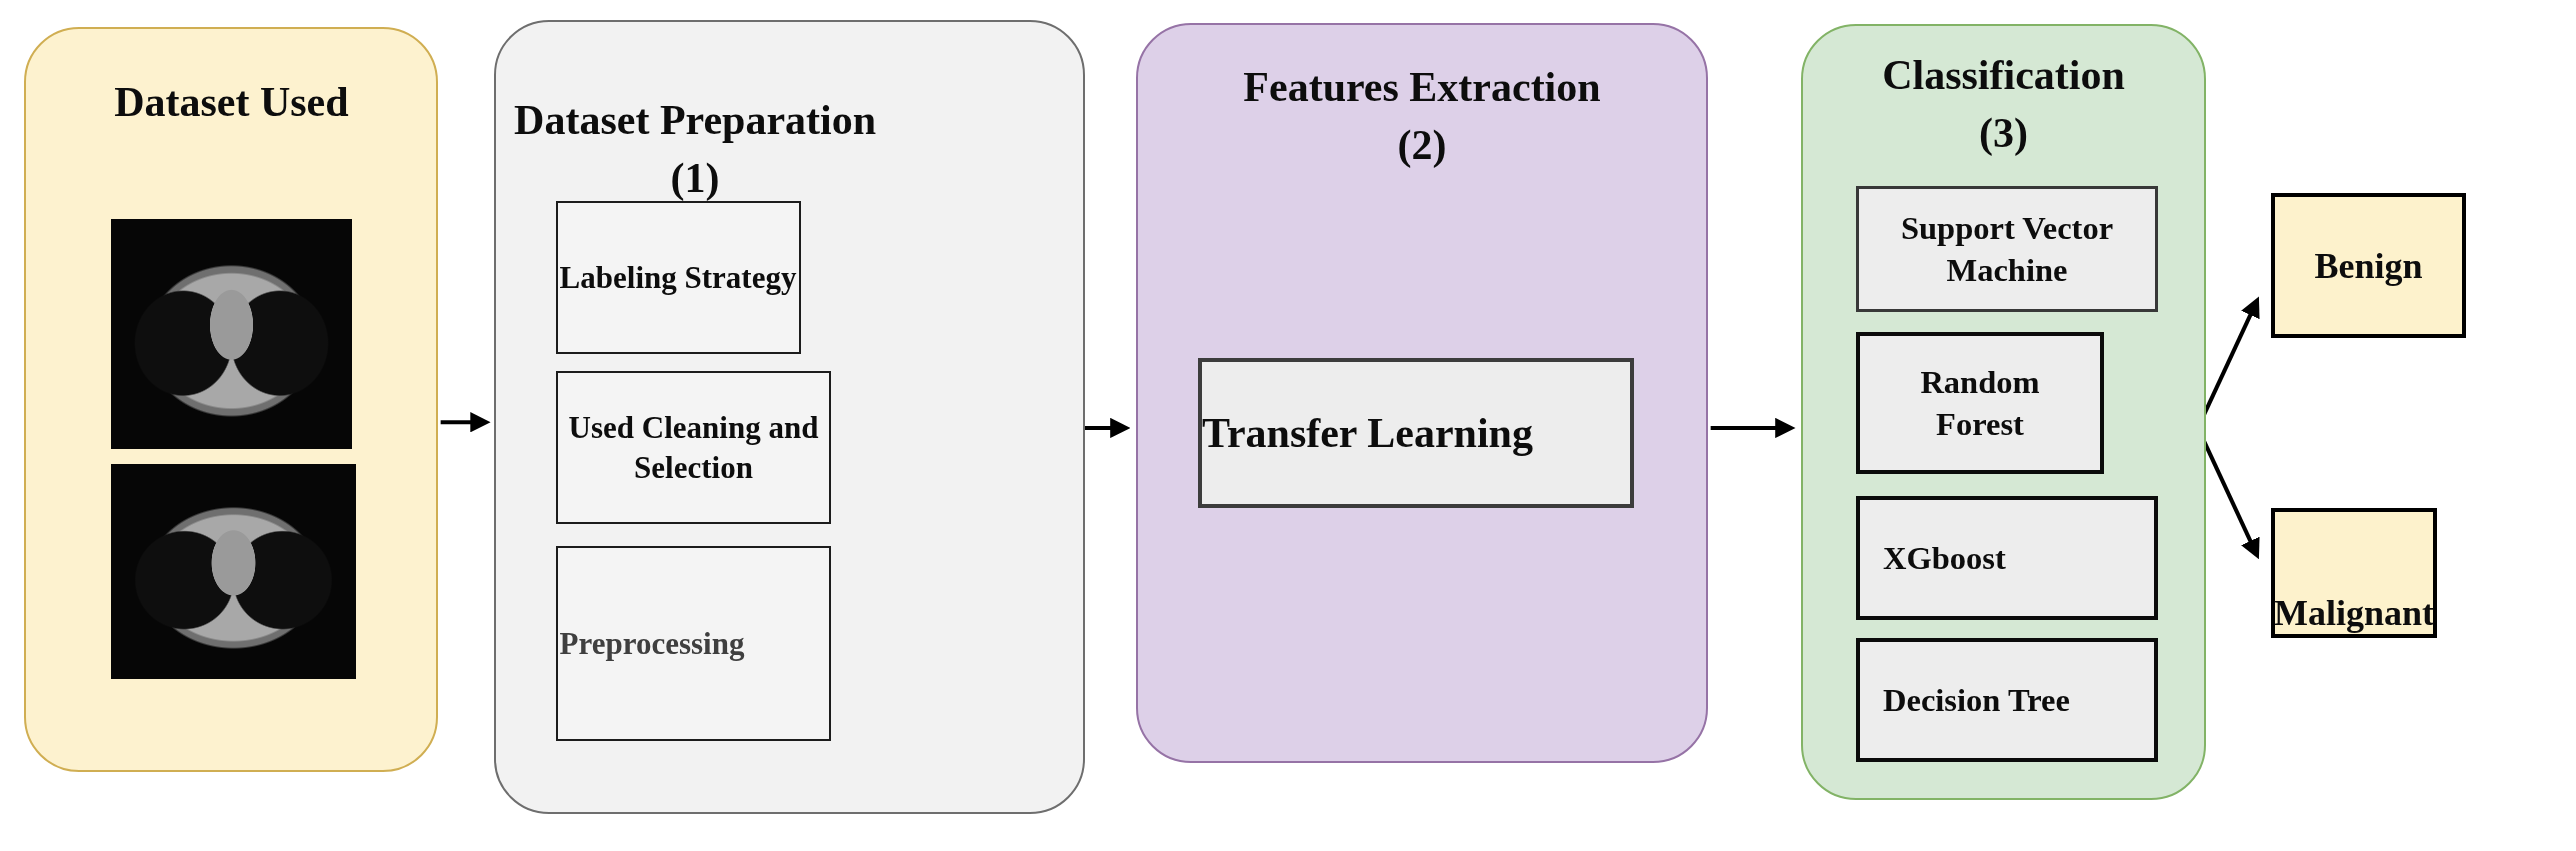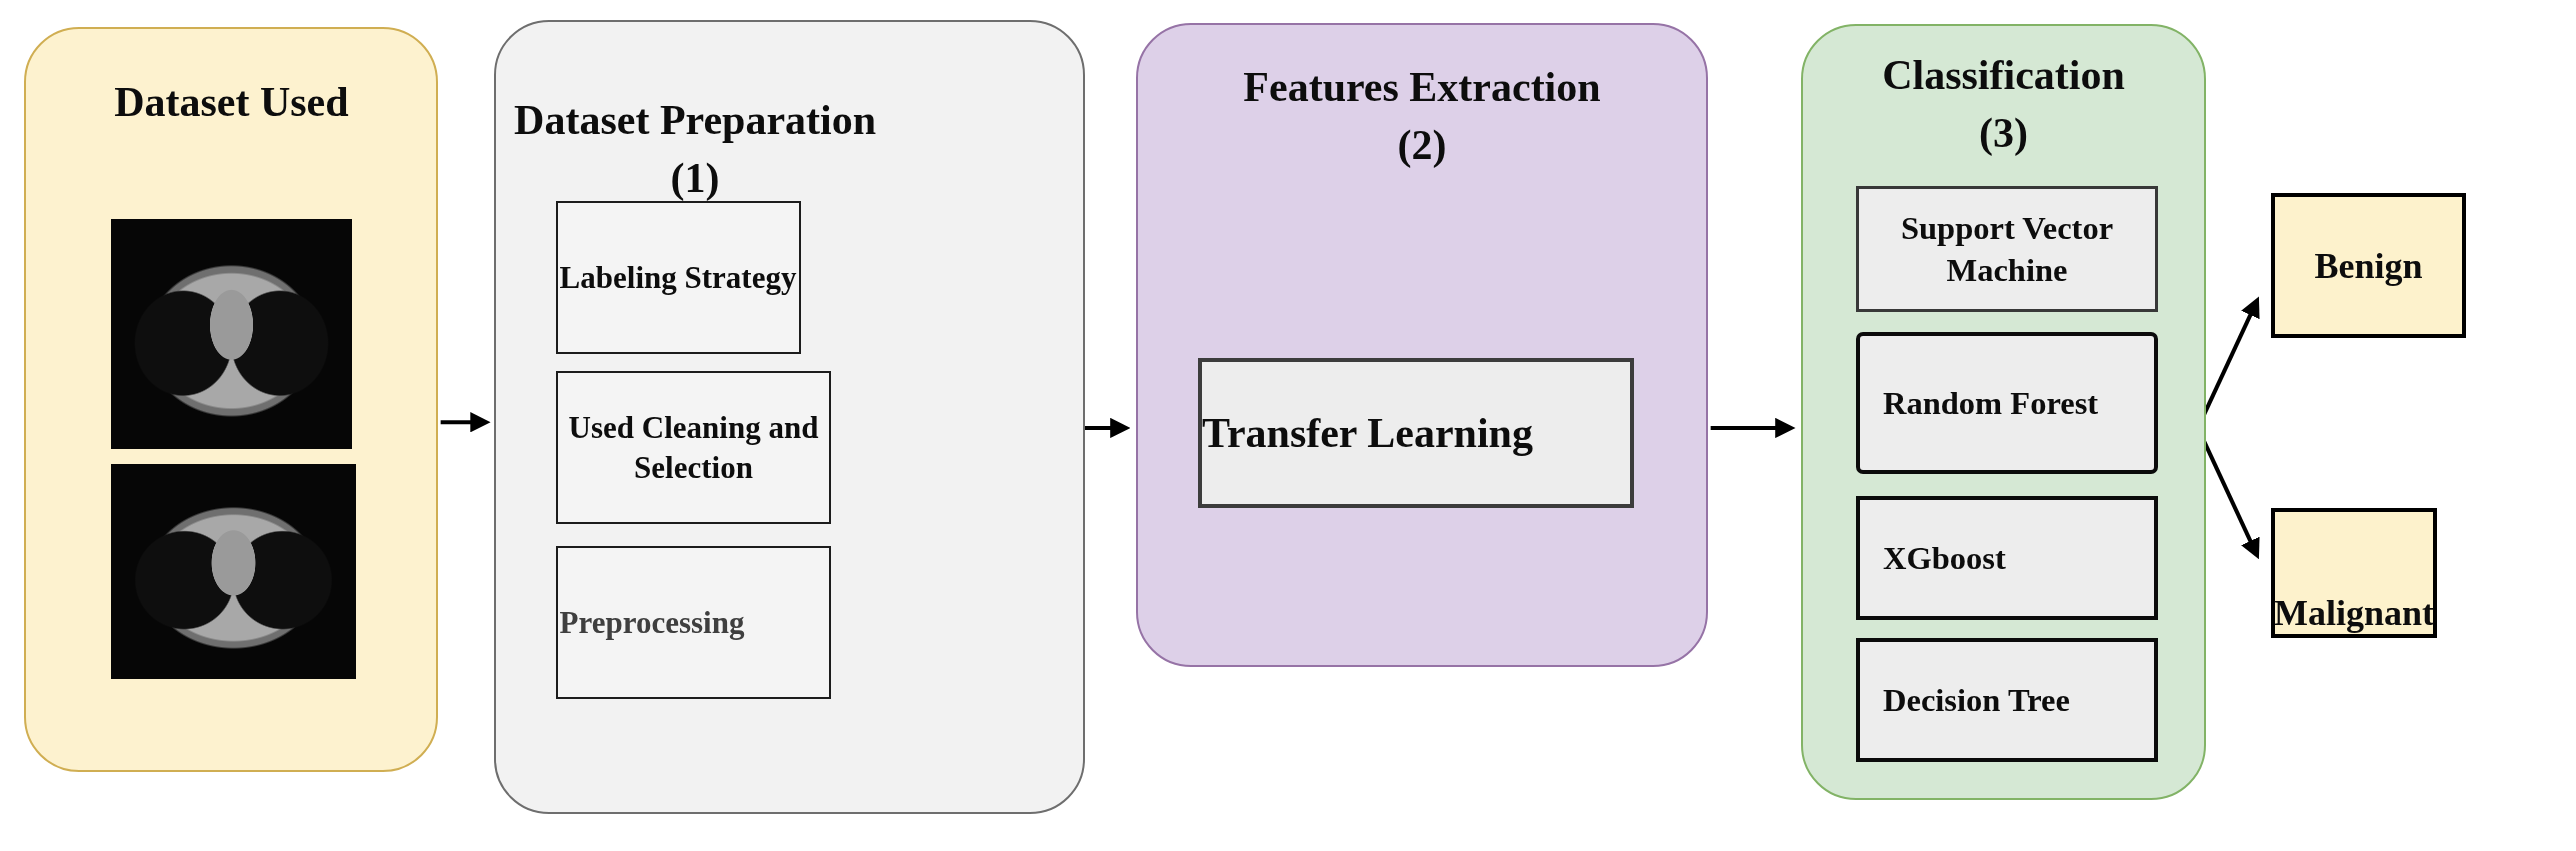--- a/index.html
+++ b/index.html
@@ -92,44 +92,44 @@
     <div class="panel-title" style="left:8.1px;top:34px;width:382px;margin-top:36px;">
       <div>Dataset Preparation</div>
       <div>(1)</div>
     </div>
     <div class="step-box p2-box" style="left:60px;top:179px;width:245px;height:153px;">
       <span>Labeling Strategy</span>
     </div>
     <div class="step-box p2-box" style="left:60px;top:349px;width:275px;height:153px;">
       <span>Used Cleaning and Selection</span>
     </div>
-    <div class="step-box p2-box" style="left:60px;top:524px;width:275px;height:153px;">
+    <div class="step-box p2-box" style="left:60px;top:524px;width:275px;height:195px;">
       <span class="muted-label">Preprocessing</span>
     </div>
   </div>
 
-  <div class="panel" style="left:1136px;top:23px;width:572px;height:644px;background:#ddd0e8;border-color:#9673a6;">
+  <div class="panel" style="left:1136px;top:23px;width:572px;height:740px;background:#ddd0e8;border-color:#9673a6;">
     <div class="panel-title" style="left:0;top:34px;width:100%;">
       <div>Features Extraction</div>
       <div>(2)</div>
     </div>
     <div class="step-box tl-box" style="left:60px;top:333px;width:436px;height:150px;">
       <span>Transfer Learning</span>
     </div>
   </div>
 
   <div class="panel" style="left:1801px;top:24.4px;width:405px;height:776px;background:#d5e8d4;border-color:#82b366;">
     <div class="panel-title" style="left:0;top:20.3px;width:100%;">
       <div>Classification</div>
       <div>(3)</div>
     </div>
     <div class="step-box p4-box svm" style="left:53px;top:160px;width:302px;height:126px;">
       <span>Support Vector Machine</span>
     </div>
-    <div class="step-box p4-box" style="left:53px;top:306px;width:302px;height:142px;border-radius:7px;">
+    <div class="step-box p4-box" style="left:53px;top:306px;width:248px;height:142px;">
       <span>Random Forest</span>
     </div>
     <div class="step-box p4-box" style="left:53px;top:470px;width:302px;height:124px;">
       <span>XGboost</span>
     </div>
     <div class="step-box p4-box" style="left:53px;top:612px;width:302px;height:124px;">
       <span>Decision Tree</span>
     </div>
   </div>
 

